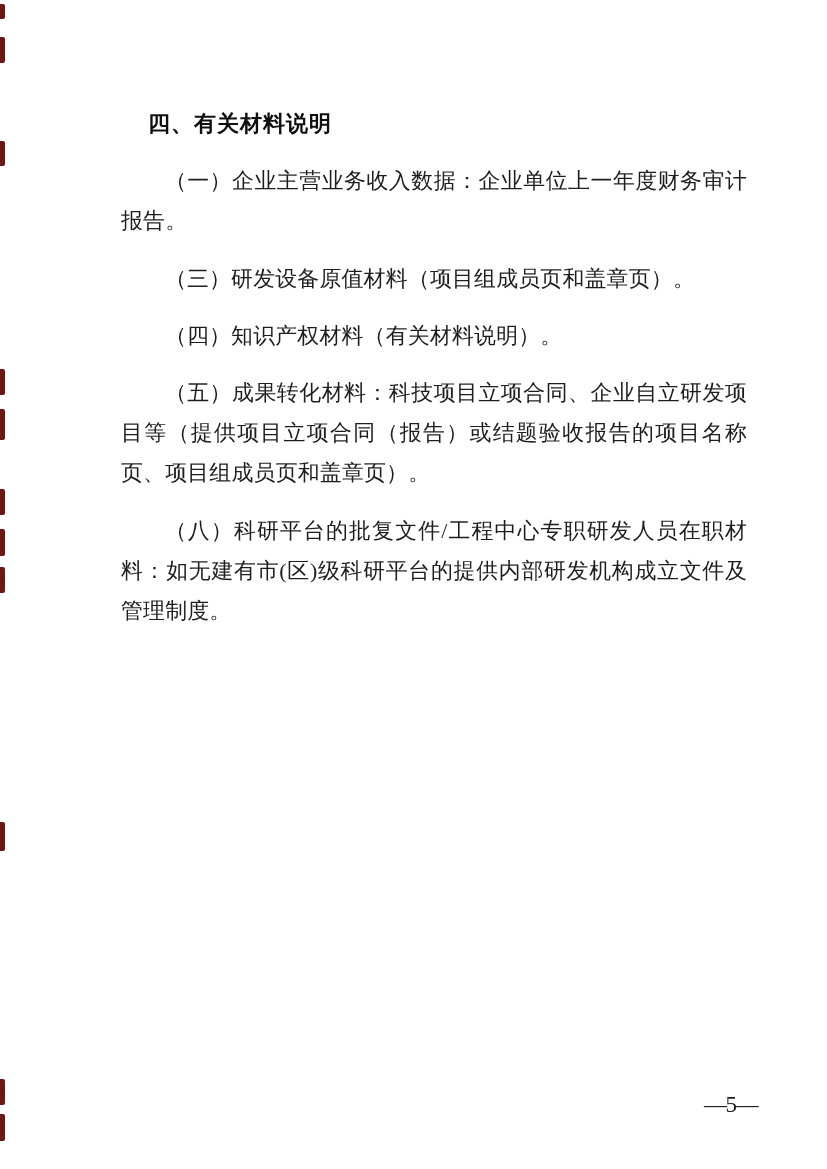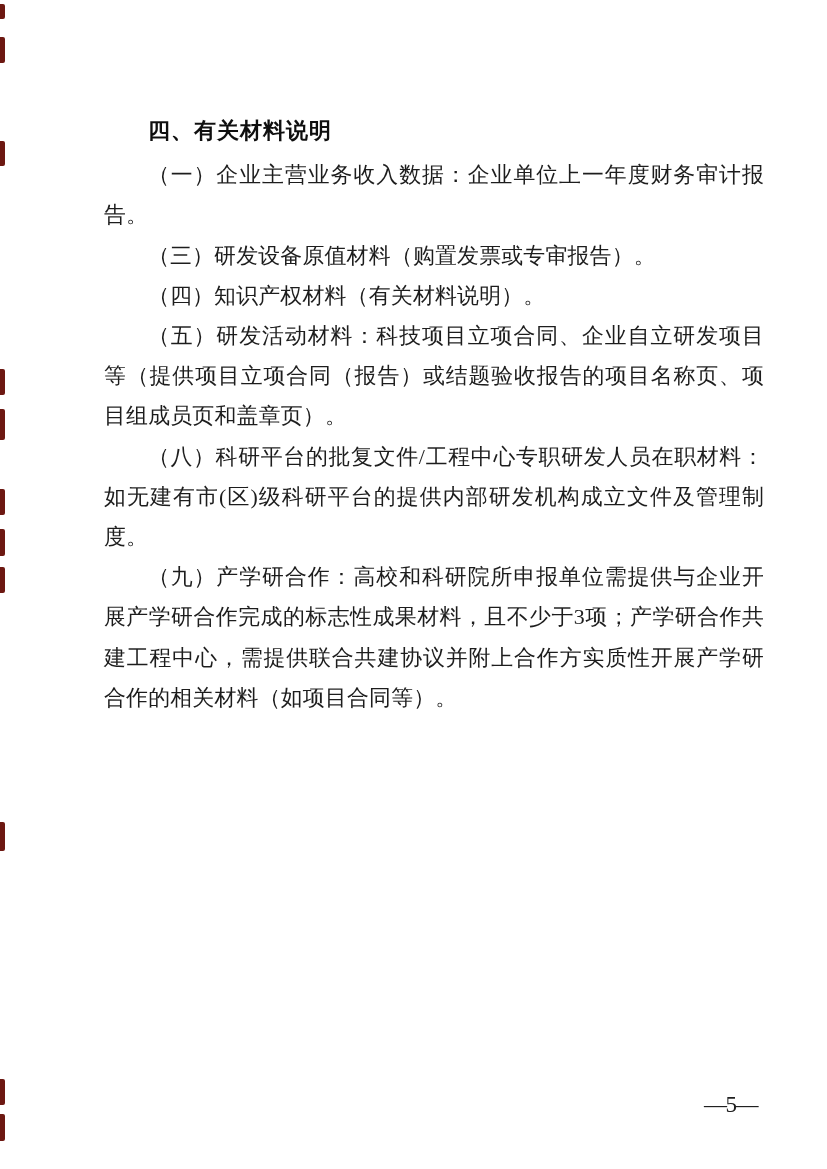--- a/index.html
+++ b/index.html
@@ -10,38 +10,38 @@
     overflow: hidden;
     font-family: "Liberation Serif", "DejaVu Serif", serif;
   }
   .page {
     position: absolute; inset: 0;
     background: #ffffff;
   }
   
   .content {
     position: absolute;
-    left: 104px; top: 111px;
+    left: 104px; top: 104px;
     width: 660px;
     color: #1d1d1d;
     font-size: 21.9px;
     line-height: 40.2px;
   }
   .heading {
     font-family: "Liberation Sans", "DejaVu Sans", sans-serif;
     font-weight: bold;
     color: #0f0f0f;
     font-size: 22px;
     line-height: 40.2px;
     margin: 0 0 4px 0;
     text-indent: 2em;
     letter-spacing: 1px;
   }
   .paragraphs p {
-    margin: 0;
+    margin: 17px;
     text-indent: 2em;
     text-align: justify;
     text-justify: inter-character;
     letter-spacing: 0.2px;
   }
   .page-number {
     position: absolute;
     top: 1092px;
     right: 70px;
     font-size: 23px;
@@ -74,23 +74,22 @@
       <div class="edge-mark" style="top: 567px; height: 26px; background: rgb(109, 24, 18);"></div>
       <div class="edge-mark" style="top: 822px; height: 29px; background: rgb(109, 24, 18);"></div>
       <div class="edge-mark" style="top: 1079px; height: 26px; background: rgb(109, 24, 18);"></div>
       <div class="edge-mark" style="top: 1114px; height: 27px; background: rgb(109, 24, 18);"></div>
     </div>
 
   <div class="content">
     <h1 class="heading">四、有关材料说明</h1>
     <div class="paragraphs" id="paragraphs">
         <p>（一）企业主营业务收入数据：企业单位上一年度财务审计报告。</p>
-        <p>（三）研发设备原值材料（购置发票或专审报告）。</p>
+        <p>（三）研发设备原值材料（项目组成员页和盖章页）。</p>
         <p>（四）知识产权材料（有关材料说明）。</p>
-        <p>（五）研发活动材料：科技项目立项合同、企业自立研发项目等（提供项目立项合同（报告）或结题验收报告的项目名称页、项目组成员页和盖章页）。</p>
+        <p>（五）成果转化材料：科技项目立项合同、企业自立研发项目等（提供项目立项合同（报告）或结题验收报告的项目名称页、项目组成员页和盖章页）。</p>
         <p>（八）科研平台的批复文件/工程中心专职研发人员在职材料：如无建有市(区)级科研平台的提供内部研发机构成立文件及管理制度。</p>
-        <p>（九）产学研合作：高校和科研院所申报单位需提供与企业开展产学研合作完成的标志性成果材料，且不少于3项；产学研合作共建工程中心，需提供联合共建协议并附上合作方实质性开展产学研合作的相关材料（如项目合同等）。</p>
       </div>
   </div>
 
   <div class="page-number">—5—</div>
 
 </div>
 
 </body></html>

